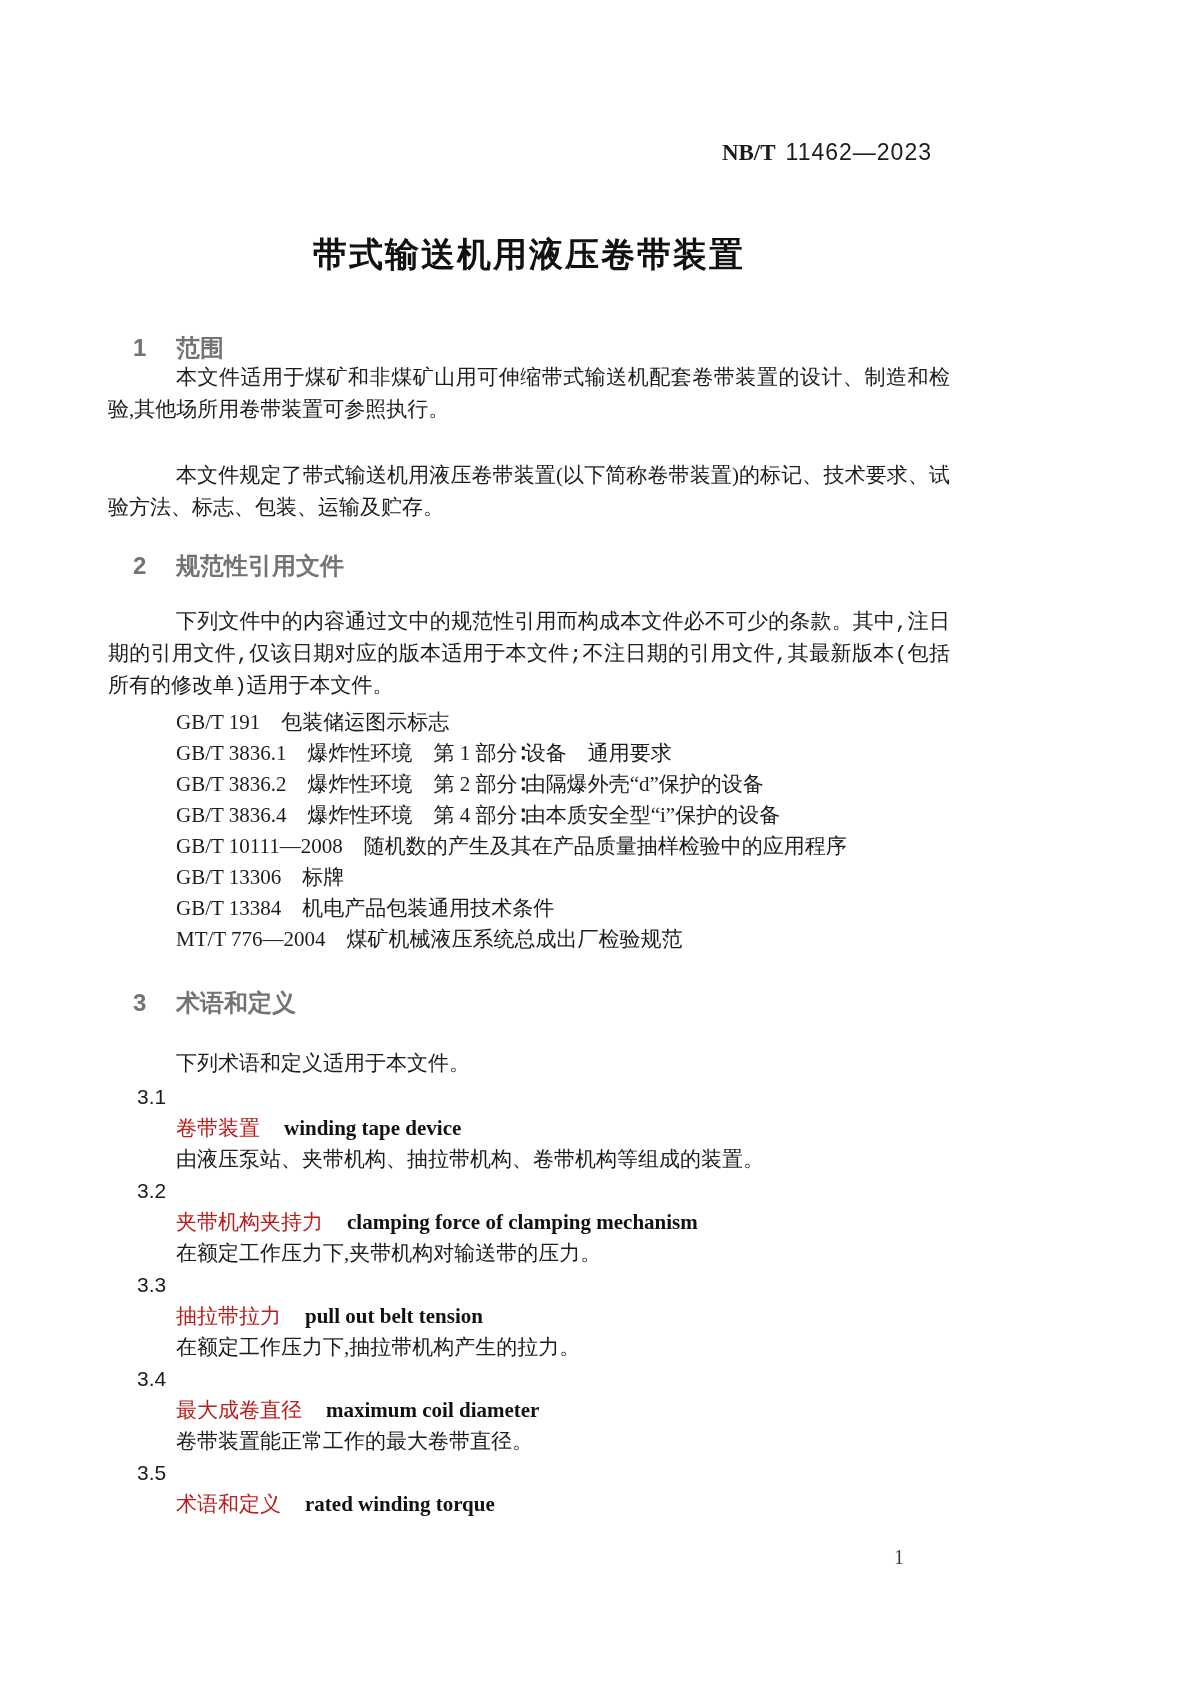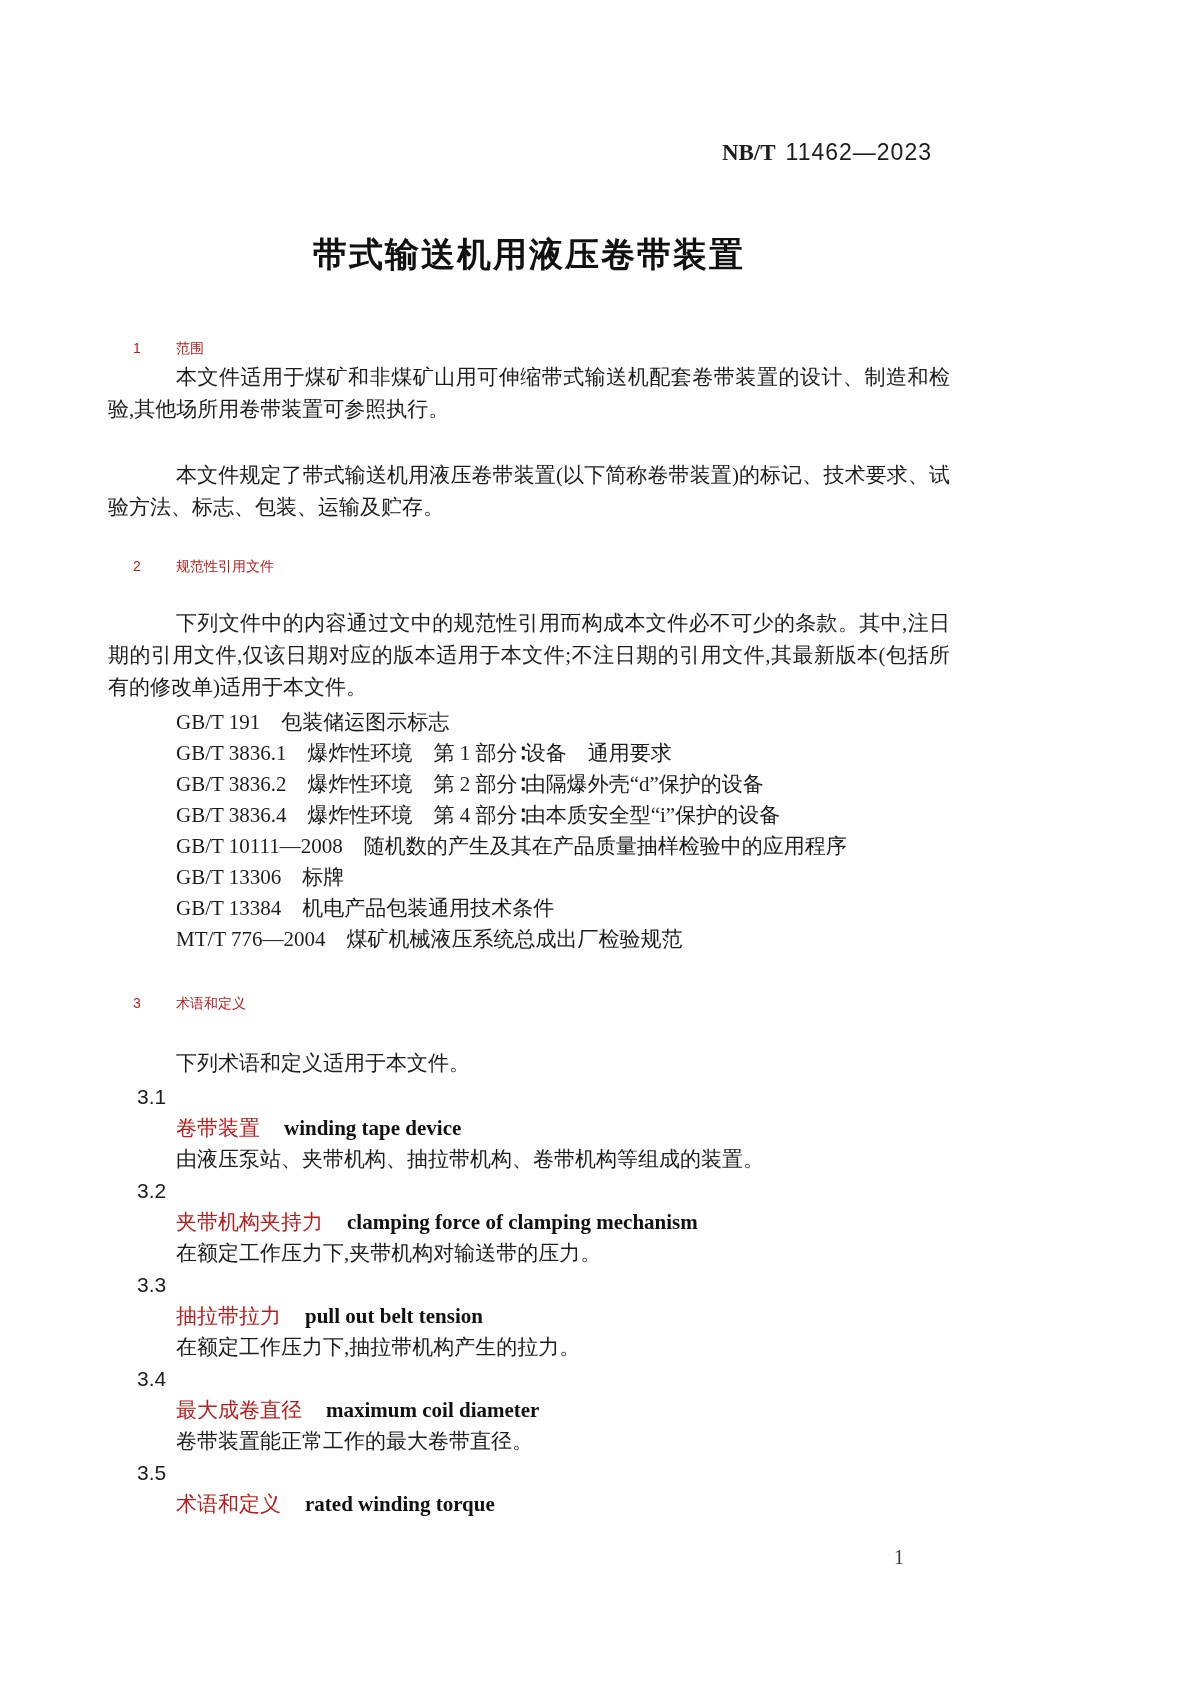--- a/index.html
+++ b/index.html
@@ -42,40 +42,40 @@
     font-weight: bold;
     font-size: 34px;
     line-height: 38px;
     text-align: center;
     letter-spacing: 2px;
     color: #111;
   }
   
   .section-heading {
     font-family: "Liberation Sans", "DejaVu Sans", sans-serif;
-    font-weight: normal;
-    font-size: 14px;
+    font-weight: bold;
+    font-size: 24px;
     line-height: 26px;
     margin-left: 25px;
-    color: #b91c1c;
+    color: #737373;
   }
   .sec-num { display: inline-block; min-width: 43px; }
   .h1 { margin-top: 62px; }
   .h2 { margin-top: 30px; }
   .h3 { margin-top: 35px; }
   
   .body-para {
     margin: 0;
     font-size: 21px;
     line-height: 32px;
     text-align: justify;
     text-indent: 68px;
   }
   .p1 { margin-top: 34px; }
-  .p2i { margin-top: 28px; }
+  .p2i { margin-top: 28px; font-family: Liberation Mono, monospace; }
   
   .ref-list { margin-top: 4px; }
   .ref-item {
     margin-left: 68px;
     font-size: 21px;
     line-height: 31px;
     white-space: nowrap;
   }
   
   .s3-intro { margin-top: 31px; }

